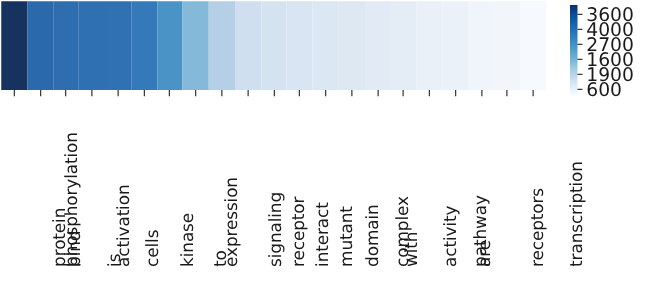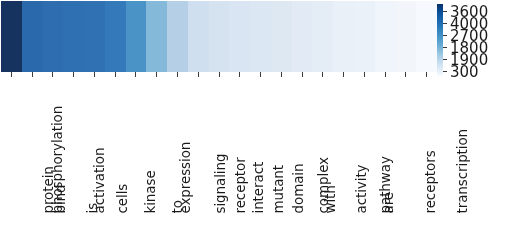--- a/index.html
+++ b/index.html
@@ -90,21 +90,21 @@
     white-space: nowrap;
     font-size: 13.5px;
     line-height: 1;
     color: #1a1a1a;
     letter-spacing: -0.1px;
   }
 
   
   #colorbar-group {
     position: absolute;
-    left: 437px;
+    left: 456px;
     top: 4px;
     width: 44px;
     height: 74px;
   }
   #colorbar-bar {
     position: absolute;
     left: 0;
     top: 0;
     width: 6px;
     height: 72px;
@@ -280,26 +280,26 @@
         <div class="cb-tick" style="top: 19.2676px;">
           <span class="cb-dash"></span>
           <span class="cb-text">4000</span>
         </div>
         <div class="cb-tick" style="top: 31.4366px;">
           <span class="cb-dash"></span>
           <span class="cb-text">2700</span>
         </div>
         <div class="cb-tick" style="top: 43.6056px;">
           <span class="cb-dash"></span>
-          <span class="cb-text">1800</span>
+          <span class="cb-text">1600</span>
         </div>
         <div class="cb-tick" style="top: 55.7746px;">
           <span class="cb-dash"></span>
           <span class="cb-text">1900</span>
         </div>
         <div class="cb-tick" style="top: 67.9437px;">
           <span class="cb-dash"></span>
-          <span class="cb-text">300</span>
+          <span class="cb-text">600</span>
         </div>
       </div>
   </div>
 
 </div>
 
 </body></html>

